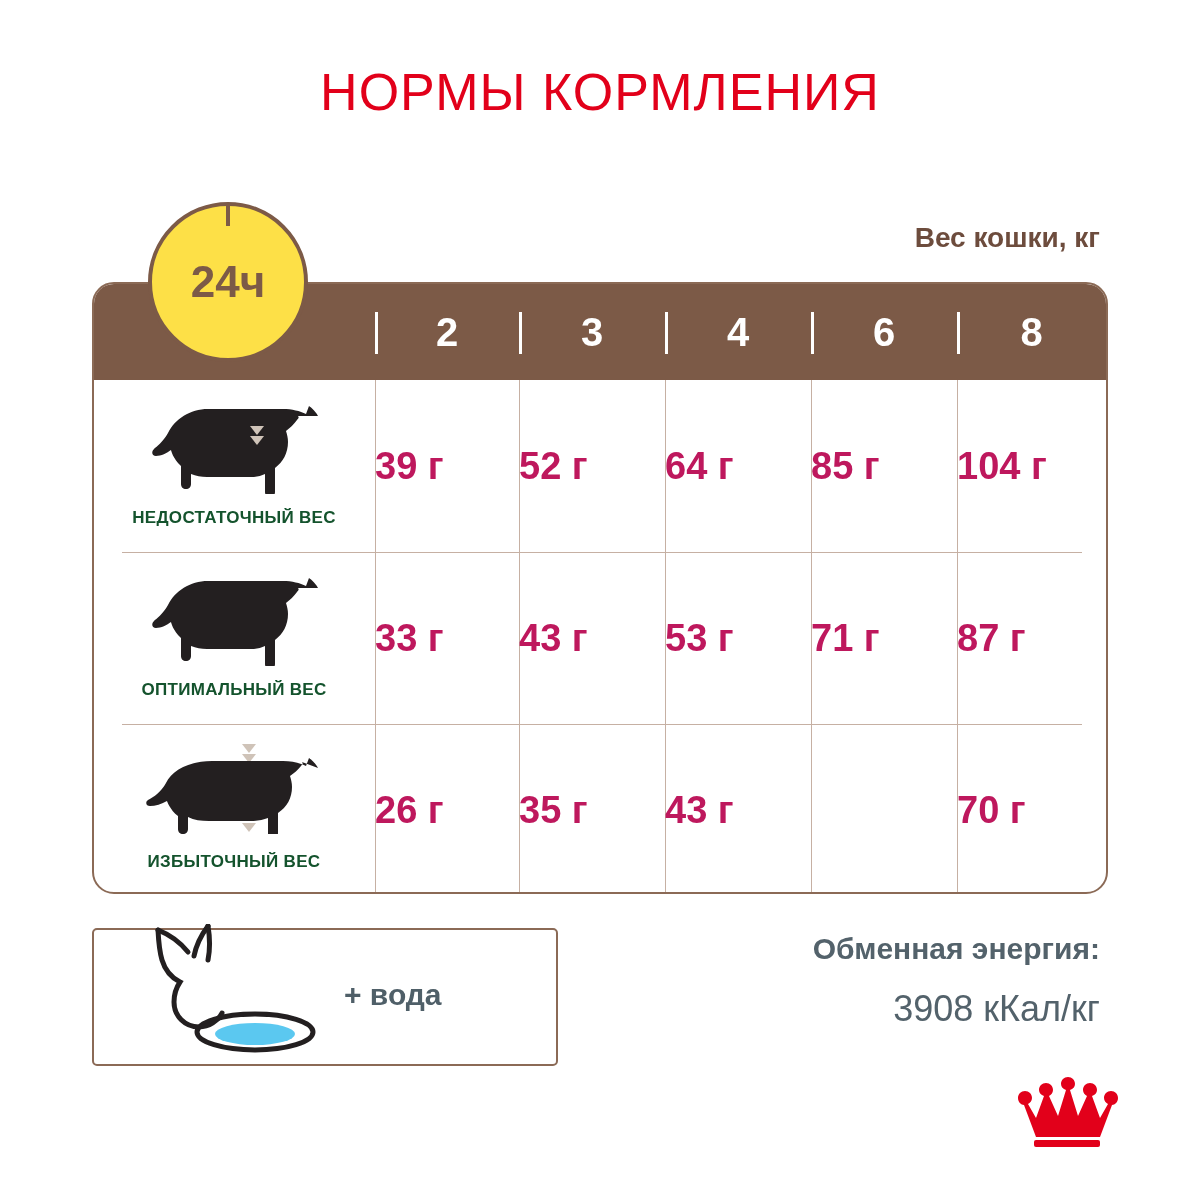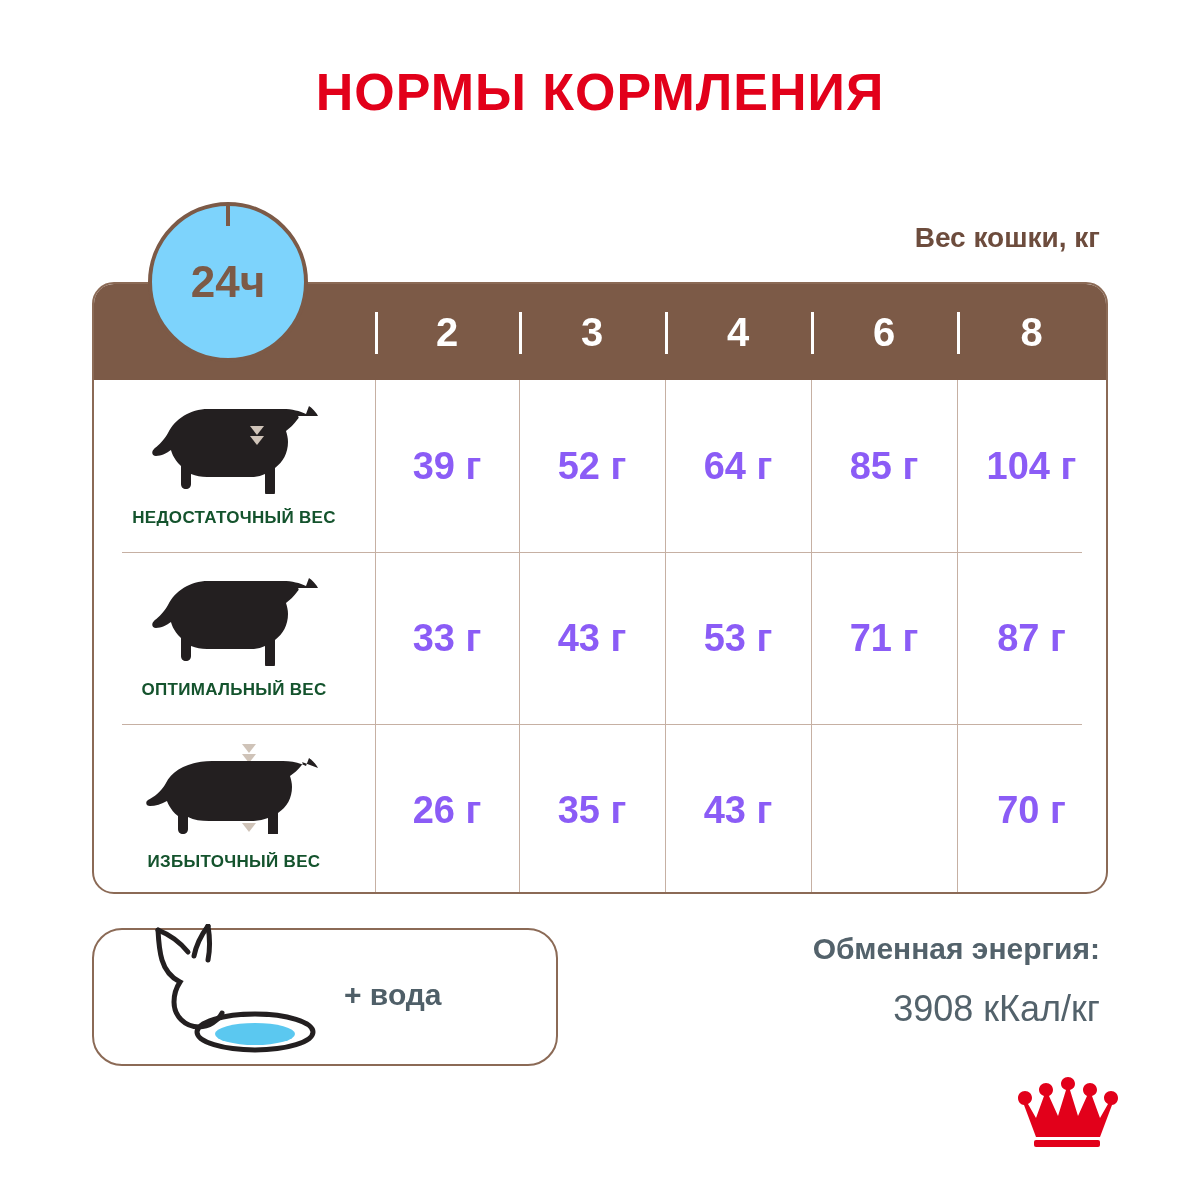--- a/index.html
+++ b/index.html
@@ -21,21 +21,21 @@
   }
 
   
   .title {
     position: absolute;
     top: 62px;
     left: 0;
     width: 1200px;
     text-align: center;
     font-size: 52px;
-    font-weight: bold;
+    font-weight: normal;
     letter-spacing: 1px;
     color: #e2001a;
     text-transform: uppercase;
   }
 
   
   .weight-label {
     position: absolute;
     top: 222px;
     right: 100px;
@@ -103,24 +103,23 @@
     top: 96px;
     width: 1px;
     height: 516px;
     background: #c6b0a3;
   }
 
   .cell {
     position: absolute;
     height: 172px;
     line-height: 172px;
-    text-align: center;
     font-size: 38px;
     font-weight: bold;
-    color: #8b5cf6;
+    color: #be185d;
   }
 
   .cat-label {
     position: absolute;
     width: 280px;
     left: 0;
     text-align: center;
     font-size: 17px;
     font-weight: bold;
     color: #14532d;
@@ -135,21 +134,21 @@
   }
 
   
   .badge24 {
     position: absolute;
     left: 148px;
     top: 202px;
     width: 160px;
     height: 160px;
     border-radius: 50%;
-    background: #7dd3fc;
+    background: #fde047;
     border: 4px solid #7c5a47;
     box-sizing: border-box;
     color: #7c5a47;
     font-size: 44px;
     font-weight: bold;
     display: flex;
     align-items: center;
     justify-content: center;
   }
   .badge24 .tick {
@@ -163,21 +162,21 @@
   }
 
   
   .water-box {
     position: absolute;
     left: 92px;
     top: 928px;
     width: 466px;
     height: 138px;
     border: 2px solid #8b6a56;
-    border-radius: 30px;
+    border-radius: 5px;
     box-sizing: border-box;
   }
   .water-text {
     position: absolute;
     left: 250px;
     top: 48px;
     font-size: 30px;
     font-weight: bold;
     color: #4f5f68;
   }

